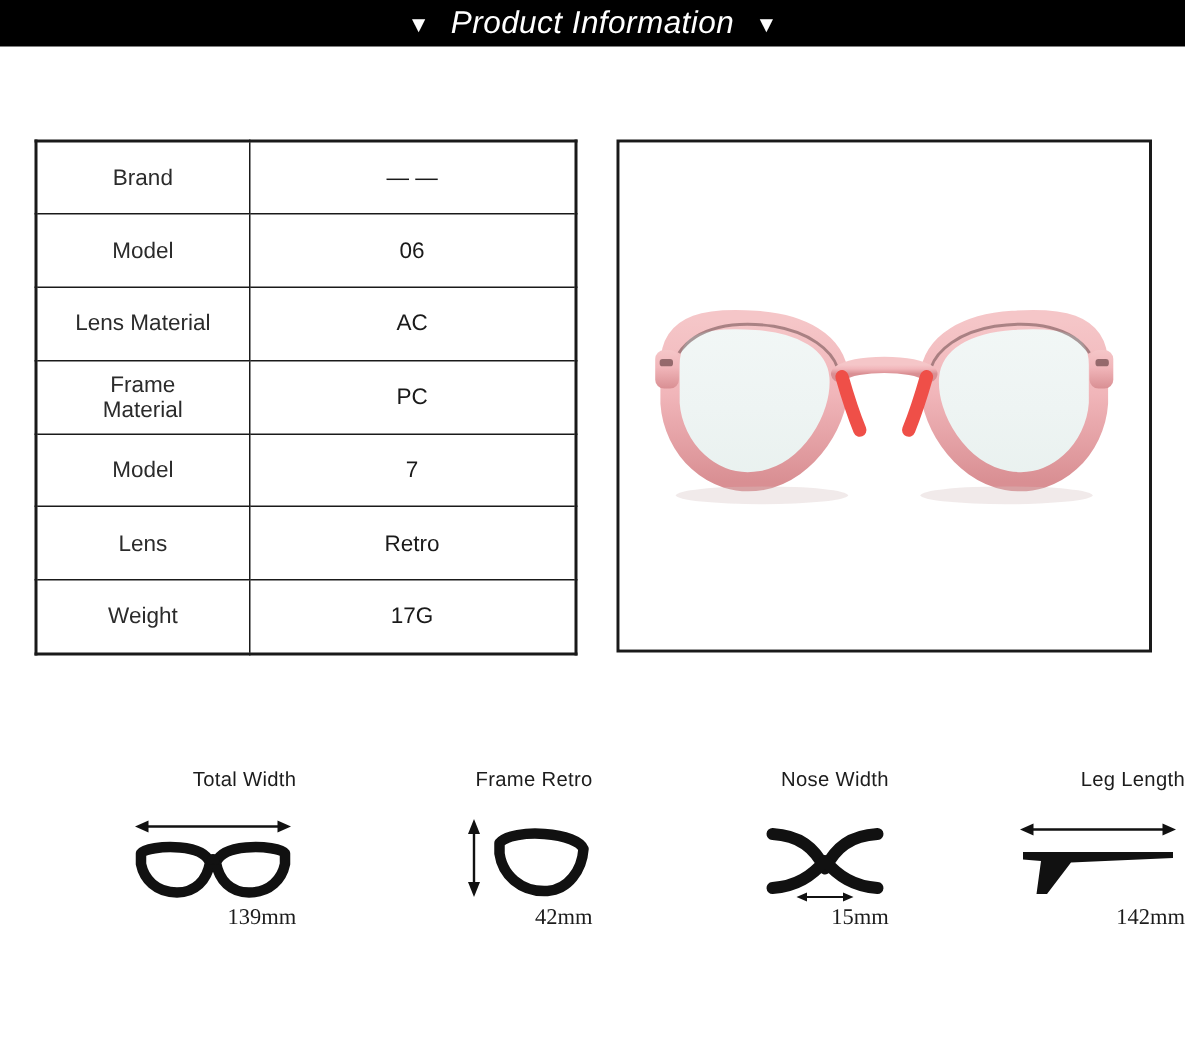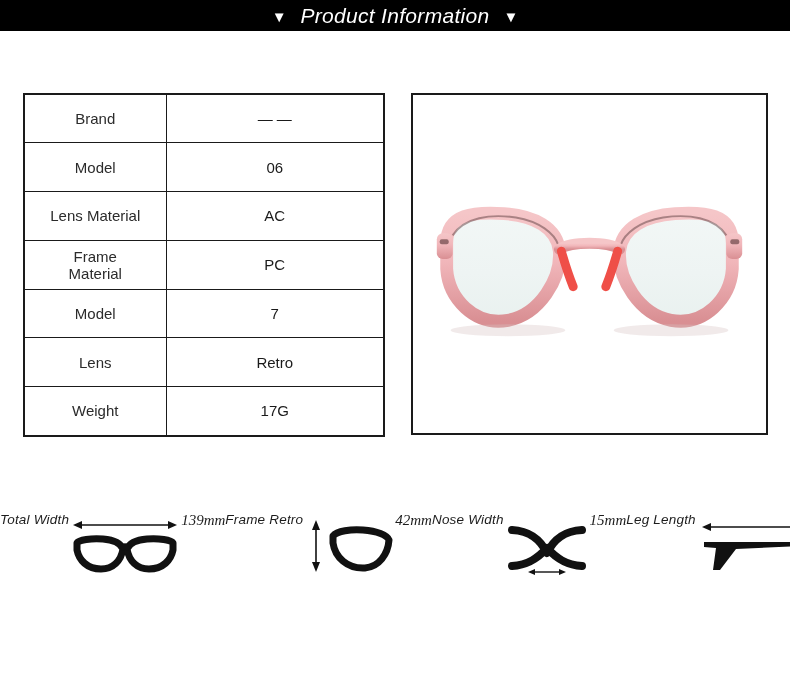--- a/index.html
+++ b/index.html
@@ -91,23 +91,22 @@
     left: 0;
     top: 512px;
     width: 790px;
     height: 150px;
     display: flex;
     align-items: flex-start;
   }
   .measure {
     flex: 1 1 0;
     display: flex;
-    flex-direction: row;
-    align-items: flex-start;
-    font-style: italic;
+    flex-direction: column;
+    align-items: flex-end;
   }
   .m-label {
     font-size: 13.5px;
     color: #1c1c1c;
     font-weight: 400;
     letter-spacing: 0.2px;
     white-space: nowrap;
     margin-bottom: 11px;
   }
   .m-icon {

